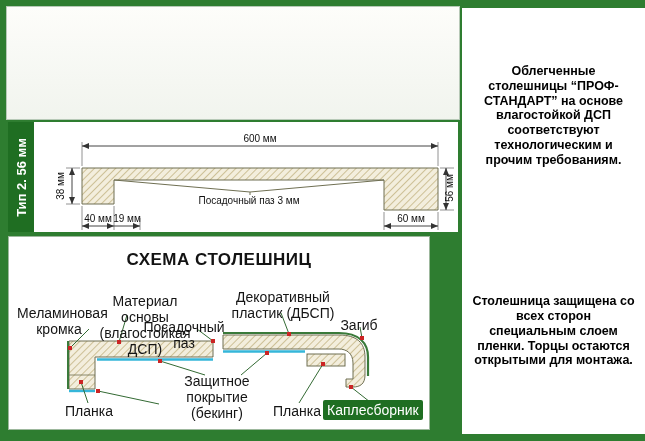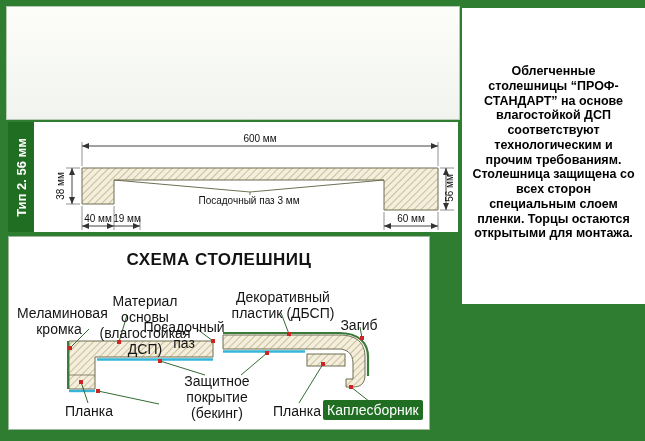--- a/index.html
+++ b/index.html
@@ -47,29 +47,29 @@
   }
   .lbl.badge{
     background:#1f6e22; color:#fff; padding:2px 4px; border-radius:2px;
   }
   .leader{stroke:#336a33; stroke-width:1; fill:none;}
   .dot{fill:#cb2424;}
   .film{stroke:#35b6d9; stroke-width:2.4;}
   .plastic{stroke:#3a7a3a; stroke-width:2.2; fill:none;}
   
   .right-panel{
-    position:absolute; left:462px; top:8px; width:183px; height:296px;
+    position:absolute; left:462px; top:8px; width:183px; height:426px;
     background:#ffffff;
   }
   .right-panel p{
     margin:0 9px; font-weight:bold; font-size:12.5px; line-height:1.18;
     text-align:center; color:#000;
   }
   .right-panel p.p1{margin-top:56px;}
-  .right-panel p.p2{}
+  .right-panel p.p2{margin-top:127px;}
 </style>
 </head>
 <body>
 
 <div class="page">
 
   <div class="photo-box"></div>
 
   <div class="drawing-box">
     <div class="type-band">

